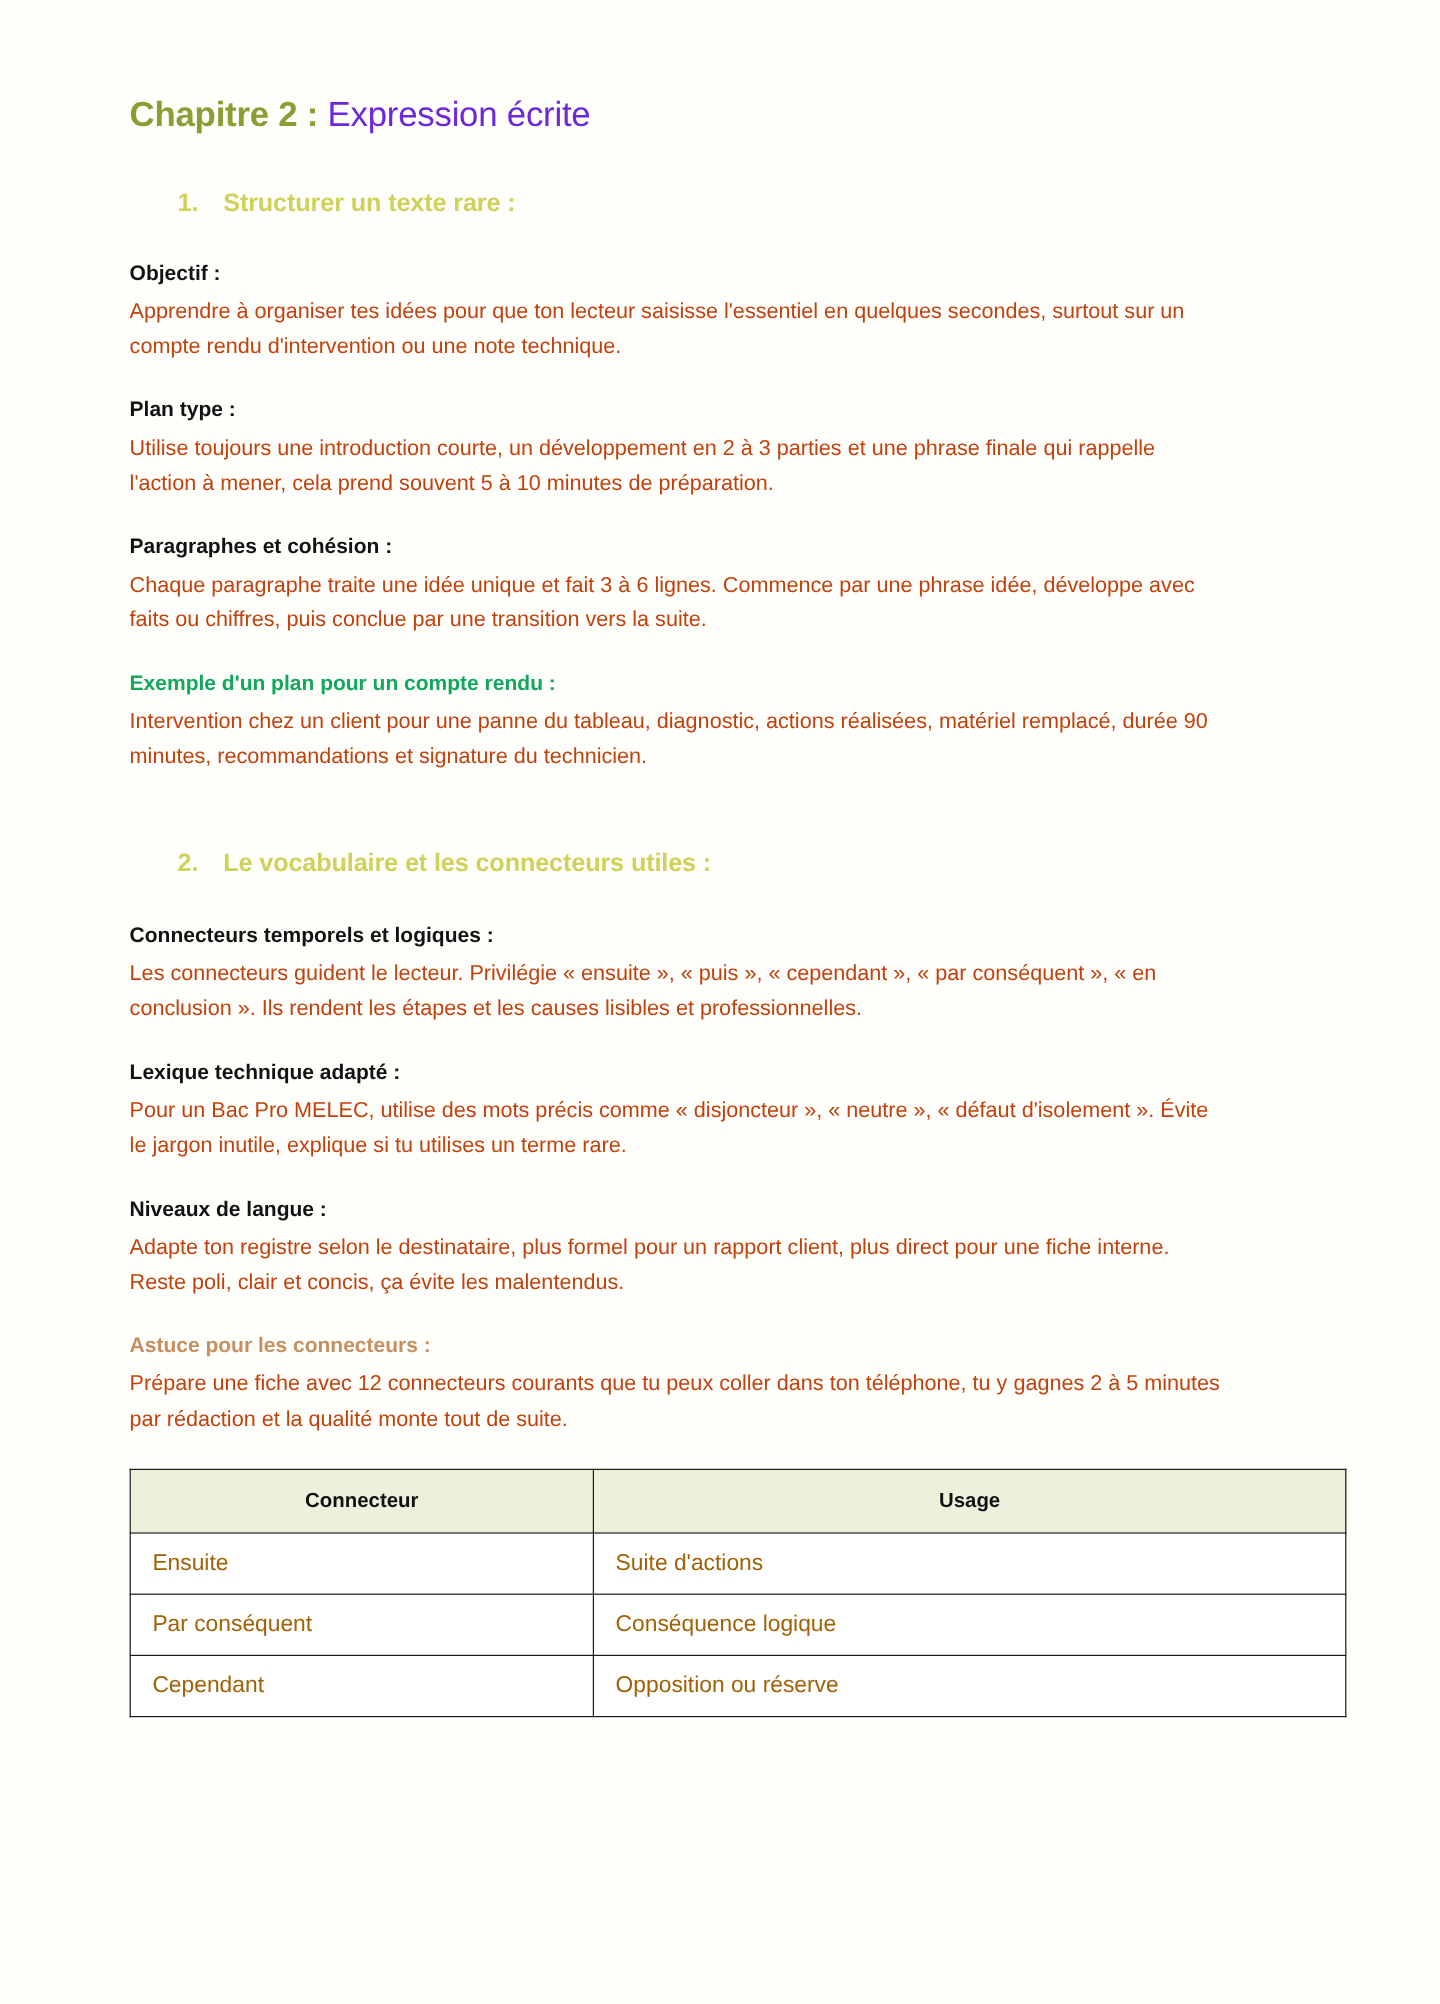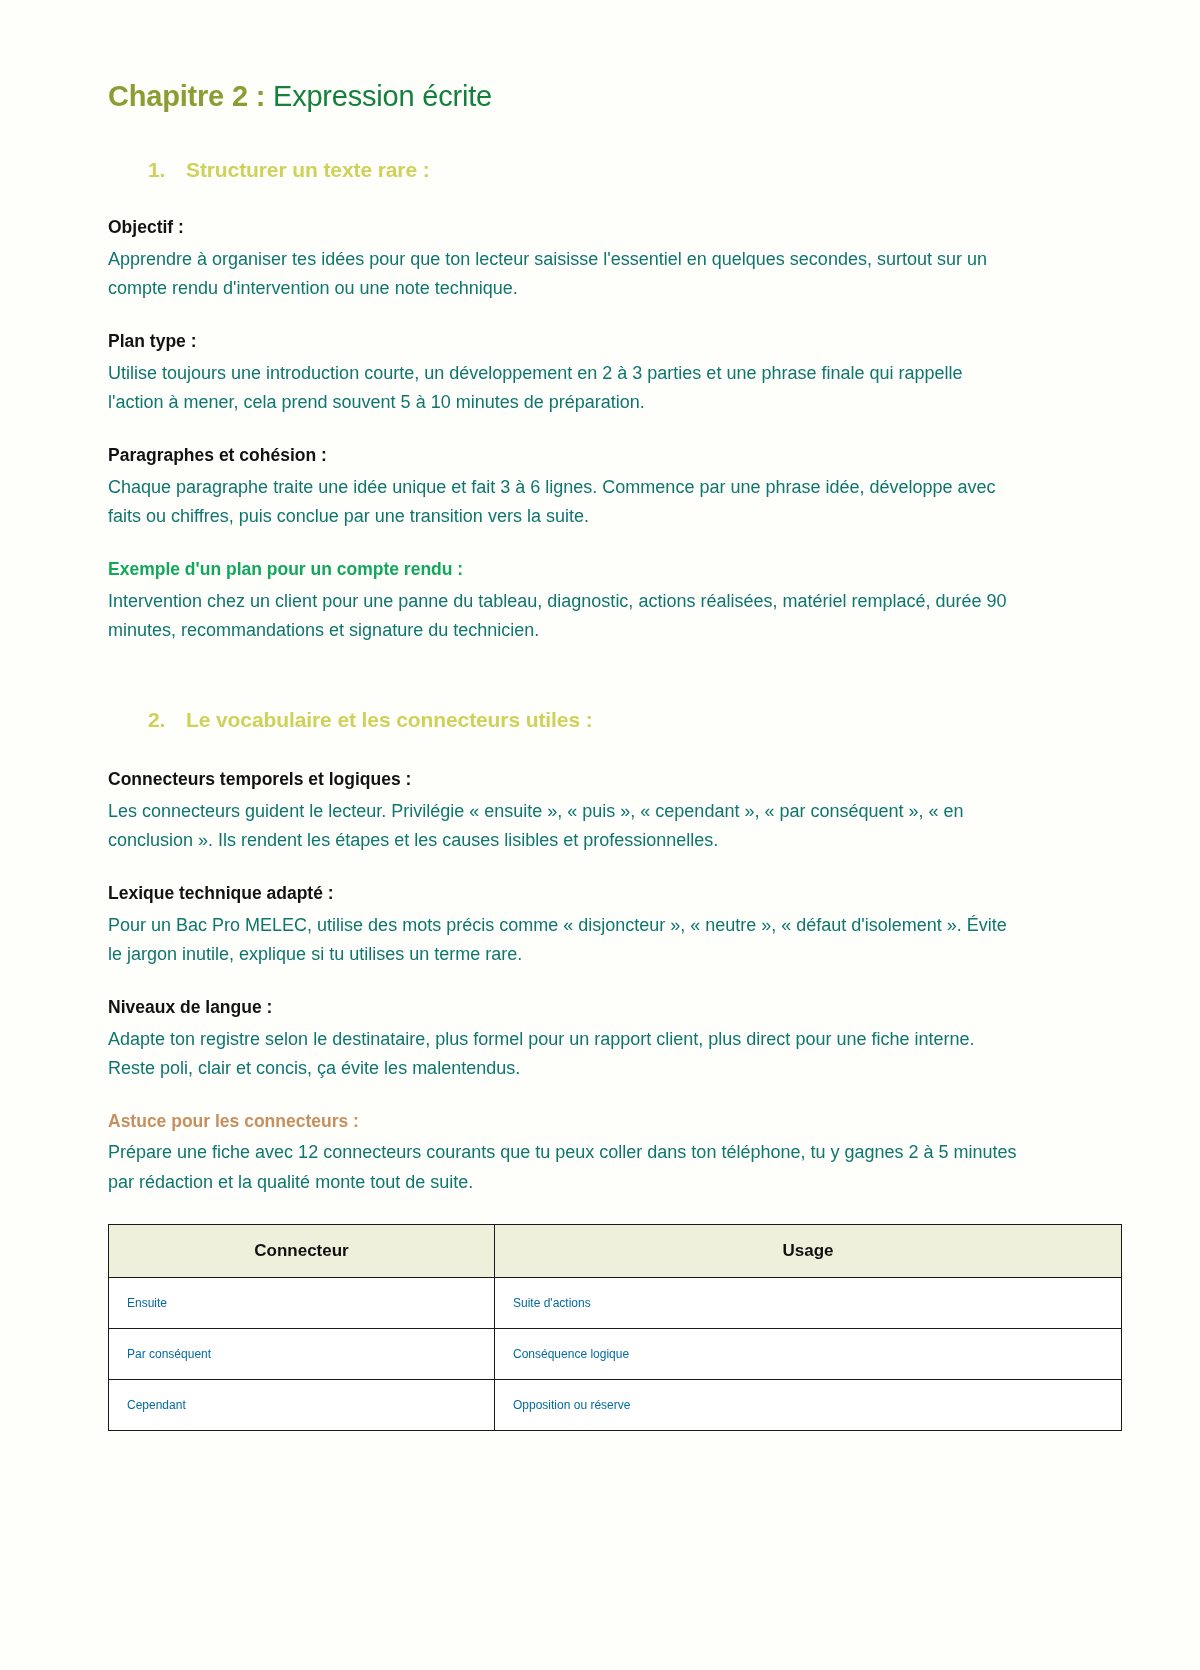--- a/index.html
+++ b/index.html
@@ -30,21 +30,21 @@
     color: #8a9a31;
     letter-spacing: -0.2px;
   }
   .chapter-title .chap-strong {
     font-weight: 700;
     color: #8d9d33;
     text-align: center;
   }
   .chapter-title .chap-rest {
     font-weight: 400;
-    color: #15803d;
+    color: #6d28d9;
   }
 
   
   .section-heading {
     display: flex;
     align-items: baseline;
     margin: 0 0 34px 0;
     padding-left: 40px;
     color: #cfd15a;
     font-weight: 700;
@@ -79,21 +79,21 @@
     color: #121212;
     margin: 12px 0 5px 0;
     line-height: 1.35;
   }
   .block-title.accent-green { color: #12a85c; }
   .block-title.accent-tan   { color: #c78f5f; }
 
   .block-body {
     font-size: 18px;
     font-weight: 400;
-    color: #0f766e;
+    color: #c2410c;
     line-height: 1.62;
     margin: 0;
     max-width: 915px;
   }
 
   .spacer-lg { height: 36px; }
 
   
   .connector-table {
     border-collapse: collapse;
@@ -111,23 +111,23 @@
     background: #eff0dc;
     text-align: center;
     font-size: 17px;
     font-weight: 700;
     color: #111;
     height: 52px;
     padding: 0 24px;
   }
   .connector-table td {
     background: #ffffff;
-    font-size: 12px;
+    font-size: 19px;
     font-weight: 400;
-    color: #0369a1;
+    color: #a16207;
     height: 50px;
     padding: 0 18px;
   }
   .col-connector { width: 337px; }
   .col-usage { width: 578px; }
 </style>
 </head>
 <body>
 
 <div class="page">

